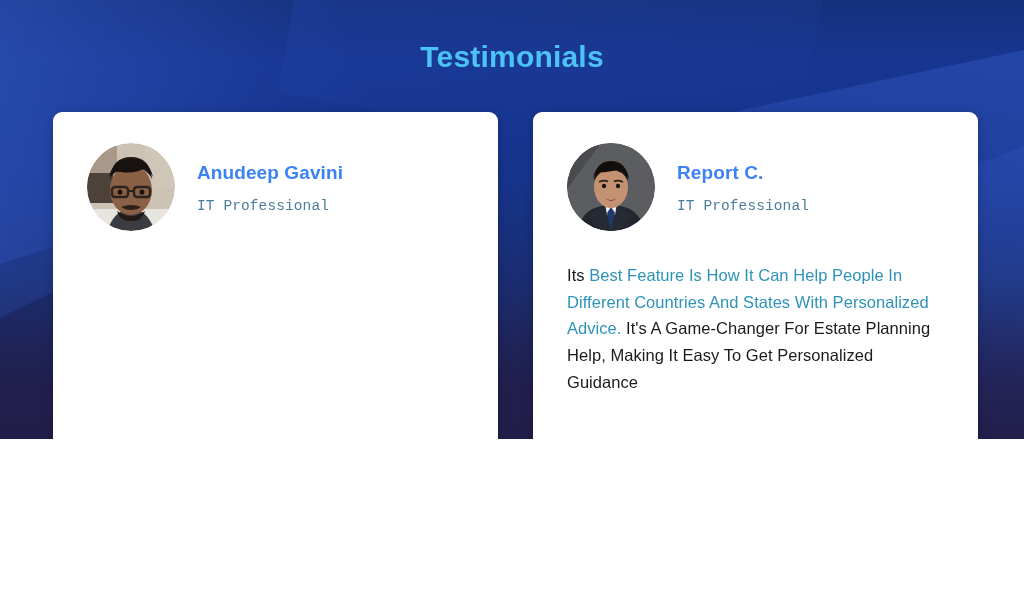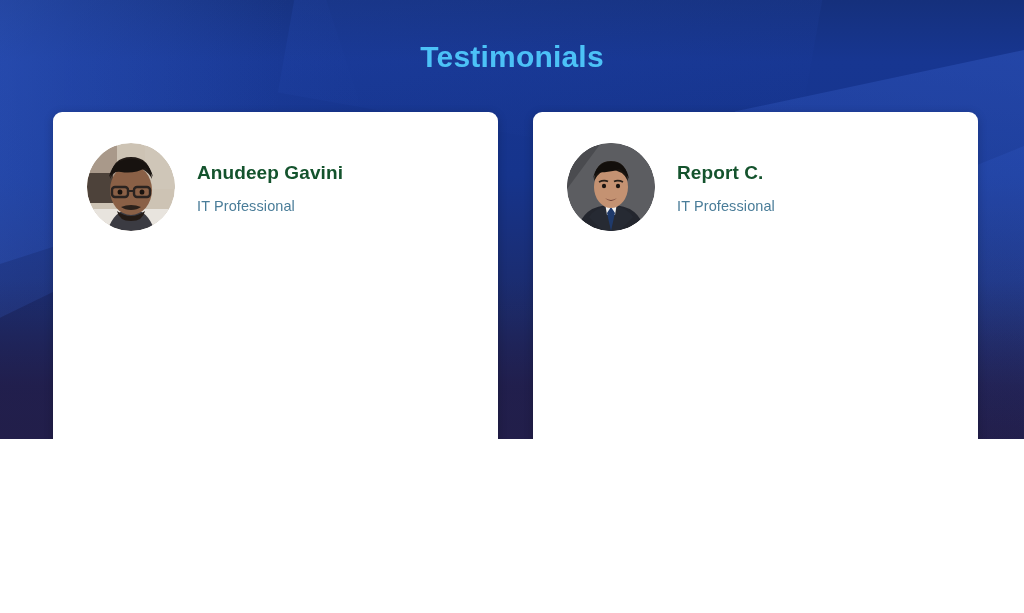--- a/index.html
+++ b/index.html
@@ -111,29 +111,30 @@
     flex:0 0 88px;
     overflow:hidden;
     position:relative;
   }
   .avatar svg { display:block; width:88px; height:88px; }
 
   .person { padding-top:2px; }
   .person-name {
     font-size:19px;
     font-weight:bold;
-    color:#14532d;
+    color:#3b82f6;
     letter-spacing:0.1px;
     line-height:1.2;
   }
   .person-role {
     margin-top:13px;
     font-size:14.5px;
     color:#4a7d99;
     letter-spacing:0.1px;
+    font-family:Liberation Mono, monospace;
   }
 
   .quote {
     margin-top:31px;
     font-size:16.5px;
     line-height:1.62;
     color:#1b1b1f;
     letter-spacing:0.05px;
   }
   .quote .hl { color:#2d93b8; }
@@ -239,20 +240,21 @@
               <path d="M38 55 q6 4 12 0 q-6 6 -12 0 z" fill="#6e3f33"></path>
             </g>
           </svg>
         </div>
         <div class="person">
           <div class="person-name">Report C.</div>
           <div class="person-role">IT Professional</div>
         </div>
       </div>
 
+      <p class="quote"><span>Its </span><span class="hl">Best Feature Is How It Can Help People In Different Countries And States With Personalized Advice.</span><span> It's A Game-Changer For Estate Planning Help, Making It Easy To Get Personalized Guidance</span></p>
 
       <div class="stars">
         <span class="star">★</span>
         <span class="star">★</span>
         <span class="star">★</span>
         <span class="star">★</span>
         <span class="star">★</span>
       </div>
     </div>
 

